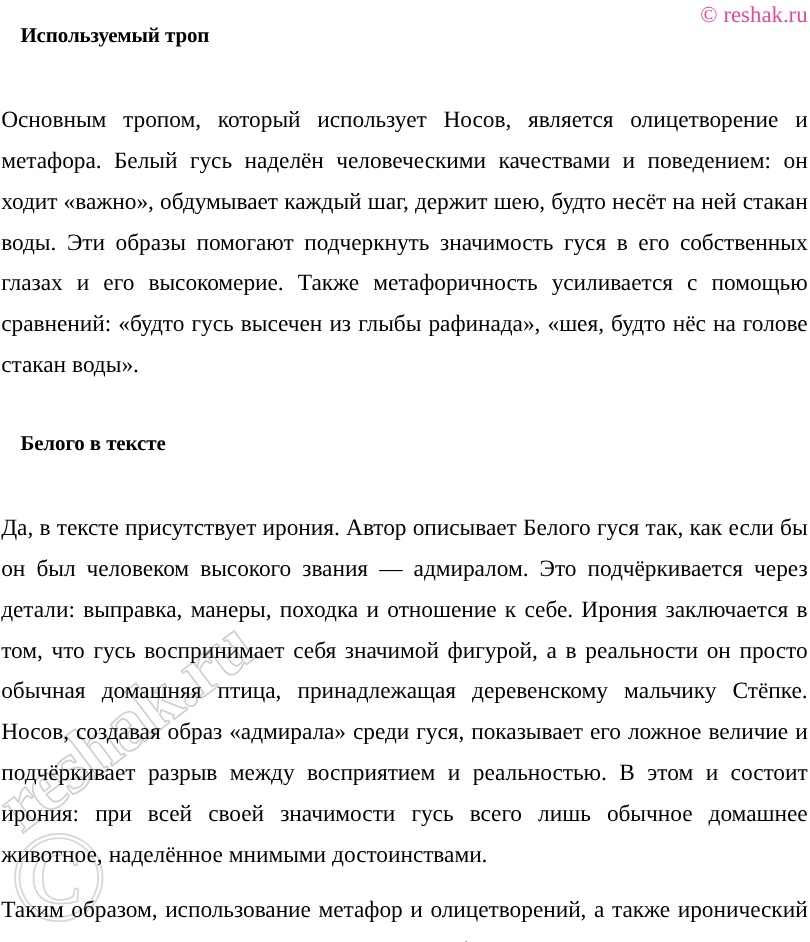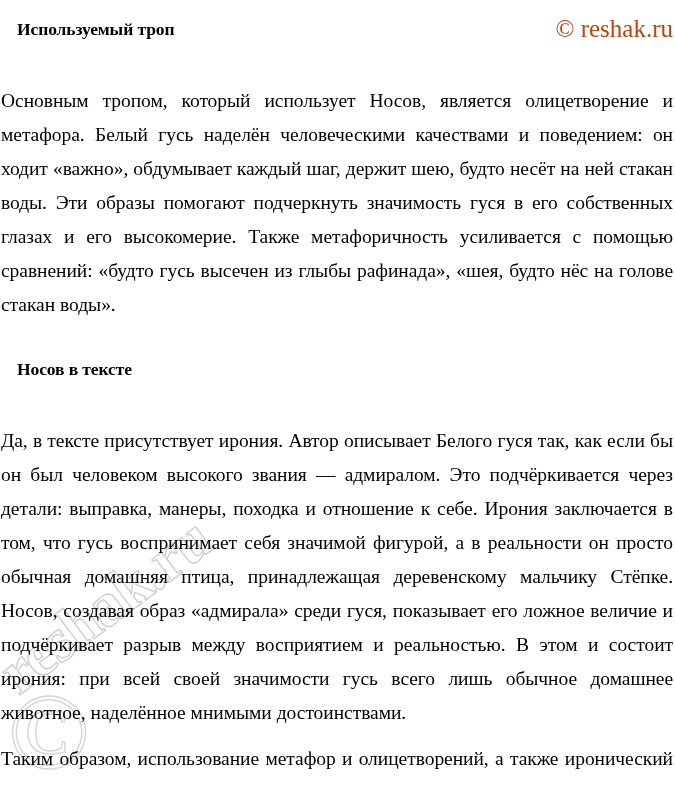--- a/index.html
+++ b/index.html
@@ -61,26 +61,26 @@
   
   .content {
     position: relative;
     z-index: 1;
     padding: 0 2px 0 1px;
   }
 
   .corner-credit {
     position: absolute;
     right: 2px;
-    top: 16px;
+    top: 0px;
     z-index: 2;
-    font-size: 25px;
+    font-size: 19px;
     line-height: 26px;
     white-space: nowrap;
-    color: #c2410c;
+    color: #ec4899;
   }
 
   h2.section-heading {
     margin: 16px;
     font-size: 17.5px;
     font-weight: 700;
     line-height: 26px;
     letter-spacing: -0.1px;
   }
 
@@ -110,20 +110,20 @@
     <div class="wm-copy">©</div>
   </div>
 
   <div class="corner-credit">© reshak.ru</div>
 
   <div class="content" id="content-root">
       <h2 class="section-heading">Используемый троп</h2>
       <div class="sp-after-heading"></div>
       <p class="body-par"><span>Основным тропом, который использует Носов, является </span><b>олицетворение</b><span> и </span><b>метафора</b><span>. Белый гусь наделён человеческими качествами и поведением: он ходит «важно», обдумывает каждый шаг, держит шею, будто несёт на ней стакан воды. Эти образы помогают подчеркнуть значимость гуся в его собственных глазах и его высокомерие. Также метафоричность усиливается с помощью сравнений: «будто гусь высечен из глыбы рафинада», «шея, будто нёс на голове стакан воды».</span></p>
       <div class="sp-before-h2"></div>
-      <h2 class="section-heading">Носов в тексте</h2>
+      <h2 class="section-heading">Белого в тексте</h2>
       <div class="sp-after-heading"></div>
       <p class="body-par"><span>Да, в тексте присутствует </span><b>ирония</b><span>. Автор описывает Белого гуся так, как если бы он был человеком высокого звания — адмиралом. Это подчёркивается через детали: выправка, манеры, походка и отношение к себе. Ирония заключается в том, что гусь воспринимает себя значимой фигурой, а в реальности он просто обычная домашняя птица, принадлежащая деревенскому мальчику Стёпке. Носов, создавая образ «адмирала» среди гуся, показывает его ложное величие и подчёркивает разрыв между восприятием и реальностью. В этом и состоит ирония: при всей своей значимости гусь всего лишь обычное домашнее животное, наделённое мнимыми достоинствами.</span></p>
       <div class="sp-par-gap"></div>
       <p class="body-par"><span>Таким образом, использование метафор и олицетворений, а также иронический подход автора создают запоминающийся образ Белого гуся, высмеивая его чрезмерную важность и подчеркивая контраст между его поведением и реальным положением.</span></p>
     </div>
 
 </div>
 
 </body></html>

